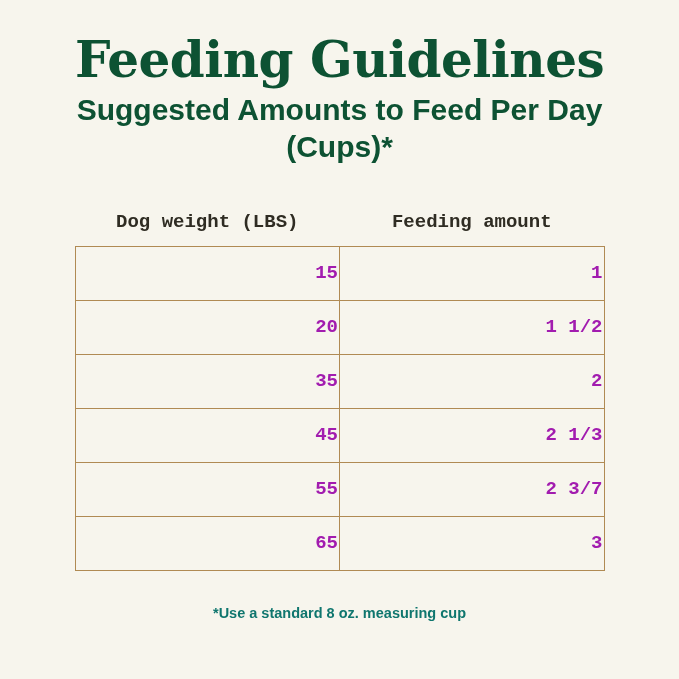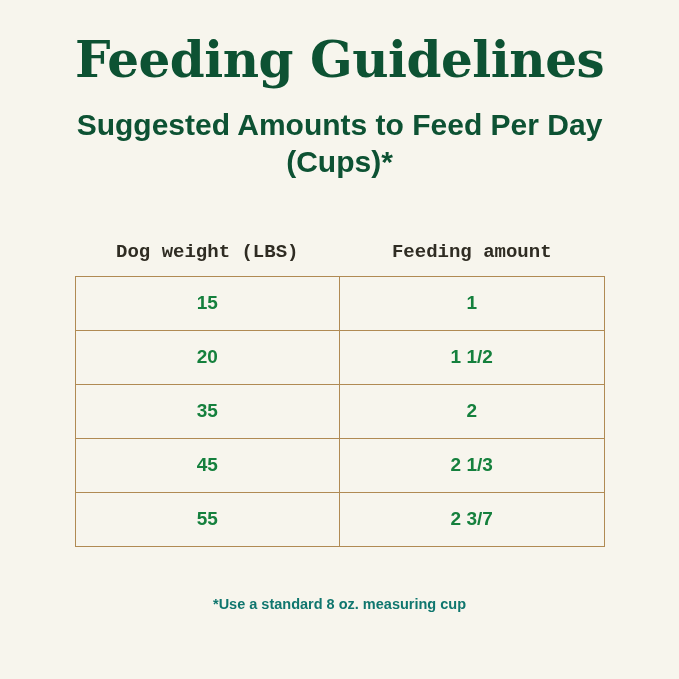--- a/index.html
+++ b/index.html
@@ -14,21 +14,20 @@
     overflow: hidden;
   }
   .page {
     width: 679px;
     height: 679px;
     position: relative;
     box-sizing: border-box;
     display: flex;
     flex-direction: column;
     align-items: center;
-    gap: 15px;
   }
   .title {
     margin-top: 34px;
     font-family: "DejaVu Serif", serif;
     font-size: 50px;
     font-weight: bold;
     color: #0d5233;
     letter-spacing: -0.5px;
     line-height: 1.05;
     text-align: center;
@@ -57,25 +56,25 @@
     font-size: 19px;
     font-weight: bold;
     color: #2f2c23;
     padding-bottom: 13px;
     border: none;
     text-align: center;
   }
   table.feeding td {
     border: 1px solid #b08a53;
     height: 51px;
-    text-align: center;
-    font-family: Liberation Sans, sans-serif;
+    text-align: right;
+    font-family: Liberation Mono, monospace;
     font-size: 19px;
     font-weight: bold;
-    color: #15803d;
+    color: #a21caf;
     background: transparent;
   }
   .footnote {
     margin-top: 34px;
     font-family: "Liberation Sans", sans-serif;
     font-size: 14.5px;
     font-weight: bold;
     color: #0f766e;
     text-align: center;
   }
@@ -111,19 +110,23 @@
           <td>2</td>
         </tr>
         <tr>
           <td>45</td>
           <td>2 1/3</td>
         </tr>
         <tr>
           <td>55</td>
           <td>2 3/7</td>
         </tr>
+        <tr>
+          <td>65</td>
+          <td>3</td>
+        </tr>
       </tbody>
     </table>
   </div>
 
   <div class="footnote">*Use a standard 8 oz. measuring cup</div>
 
 </div>
 
 </body></html>

